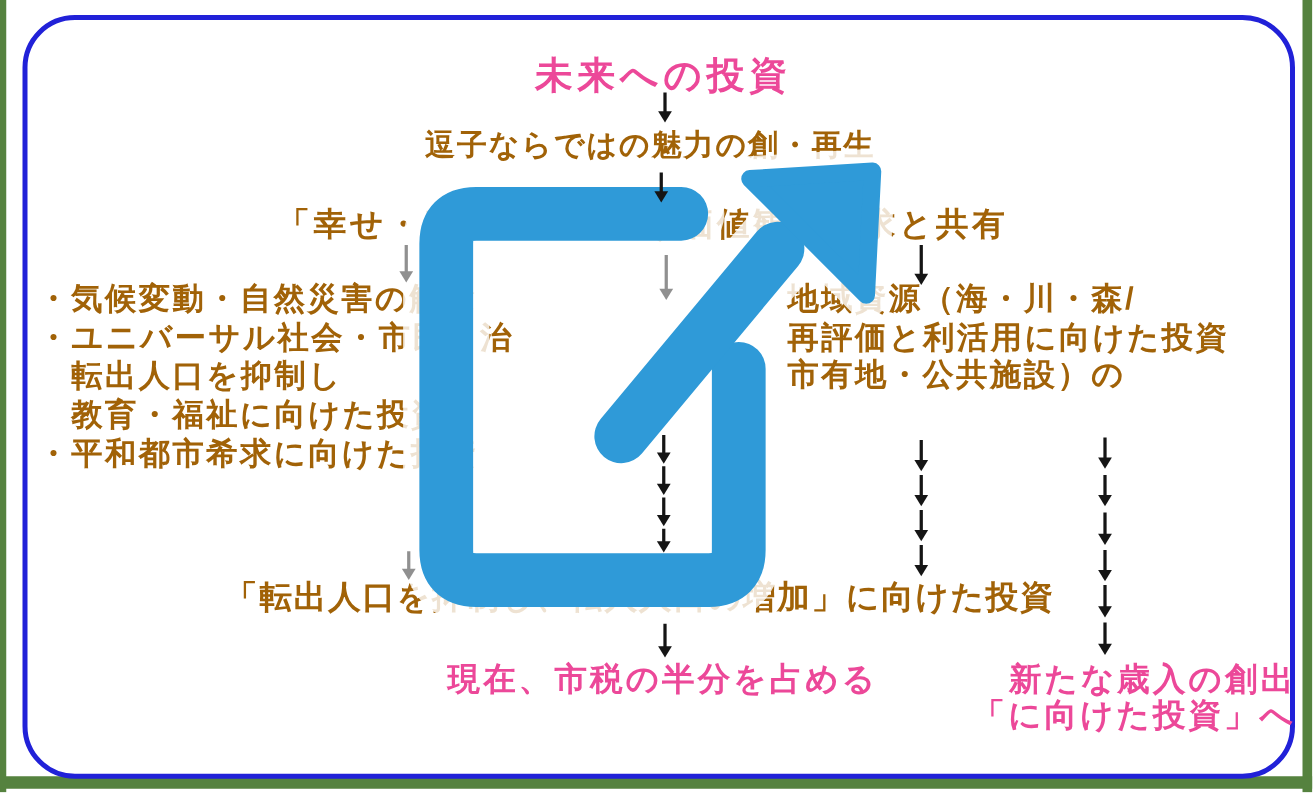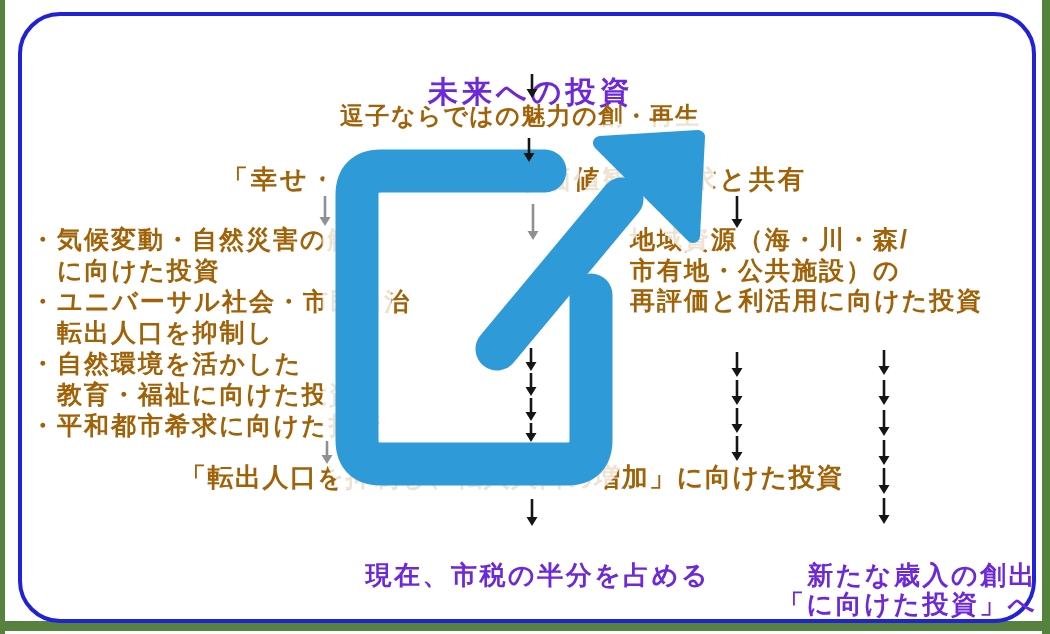--- a/index.html
+++ b/index.html
@@ -12,28 +12,28 @@
   .edge{position:absolute;background:#55823f;z-index:0;}
   .edge-left{left:0;top:0;width:5px;height:634px;}
   .edge-right{left:1042px;top:0;width:8px;height:634px;}
   .edge-bottom{left:0;top:621px;width:1050px;height:10px;}
   .frame{
     position:absolute;left:18px;top:12px;width:1010px;height:603px;
     border:4px solid #2121d8;border-radius:42px;z-index:0;
   }
   .txt{position:absolute;white-space:nowrap;z-index:1;}
   .green{color:#a16207;}
-  .red{color:#6d28d9;margin-top:32px;}
+  .red{color:#ec4899;}
   .title{left:428px;top:40px;font-size:30px;letter-spacing:4px;}
   .level2{left:340px;top:100px;font-size:24px;letter-spacing:1.5px;}
   .level3{left:222px;top:162px;font-size:26px;letter-spacing:3px;}
   .left-block{left:30px;top:224px;font-size:25px;letter-spacing:2px;line-height:31px;}
   .right-block{left:630px;top:224px;font-size:25px;letter-spacing:2px;line-height:30.5px;}
   .level4{left:180px;top:460px;font-size:26px;letter-spacing:1.5px;}
-  .outcome-center{left:358px;top:529px;width:352px;text-align:right;font-size:26px;letter-spacing:2.5px;line-height:29px;z-index:3;}
+  .outcome-center{left:358px;top:529px;width:352px;text-align:left;font-size:26px;letter-spacing:2.5px;line-height:29px;z-index:3;}
   .outcome-right{left:765px;top:529px;width:272px;text-align:right;font-size:26px;letter-spacing:2.5px;line-height:29px;z-index:3;}
   svg.layer{position:absolute;left:0;top:0;width:1050px;height:634px;}
   .icon-layer{z-index:2;}
   .arrow-layer{z-index:3;}
 </style>
 </head>
 <body>
 
 <div class="stage">
 
@@ -43,32 +43,30 @@
   <div class="frame"></div>
 
   <div class="txt red title">未来への投資</div>
 
   <div class="txt green level2">逗子ならではの魅力の創・再生</div>
 
   <div class="txt green level3">「幸せ・豊かさ」という価値観の追求と共有</div>
 
   <div class="txt green left-block">
     <div>・気候変動・自然災害の解除</div>
-    <div>　に向けた投資</div>
     <div>・ユニバーサル社会・市民自治</div>
     <div>　転出人口を抑制し</div>
-    <div>・自然環境を活かした</div>
     <div>　教育・福祉に向けた投資</div>
     <div>・平和都市希求に向けた投資</div>
   </div>
 
   <div class="txt green right-block">
     <div>地域資源（海・川・森/</div>
+    <div>再評価と利活用に向けた投資</div>
     <div>市有地・公共施設）の</div>
-    <div>再評価と利活用に向けた投資</div>
   </div>
 
   <div class="txt green level4">「転出人口を抑制し、転入人口の増加」に向けた投資</div>
 
   <div class="txt red outcome-center">
     <div>現在、市税の半分を占める</div>
   </div>
 
   <div class="txt red outcome-right">
     <div>新たな歳入の創出</div>

